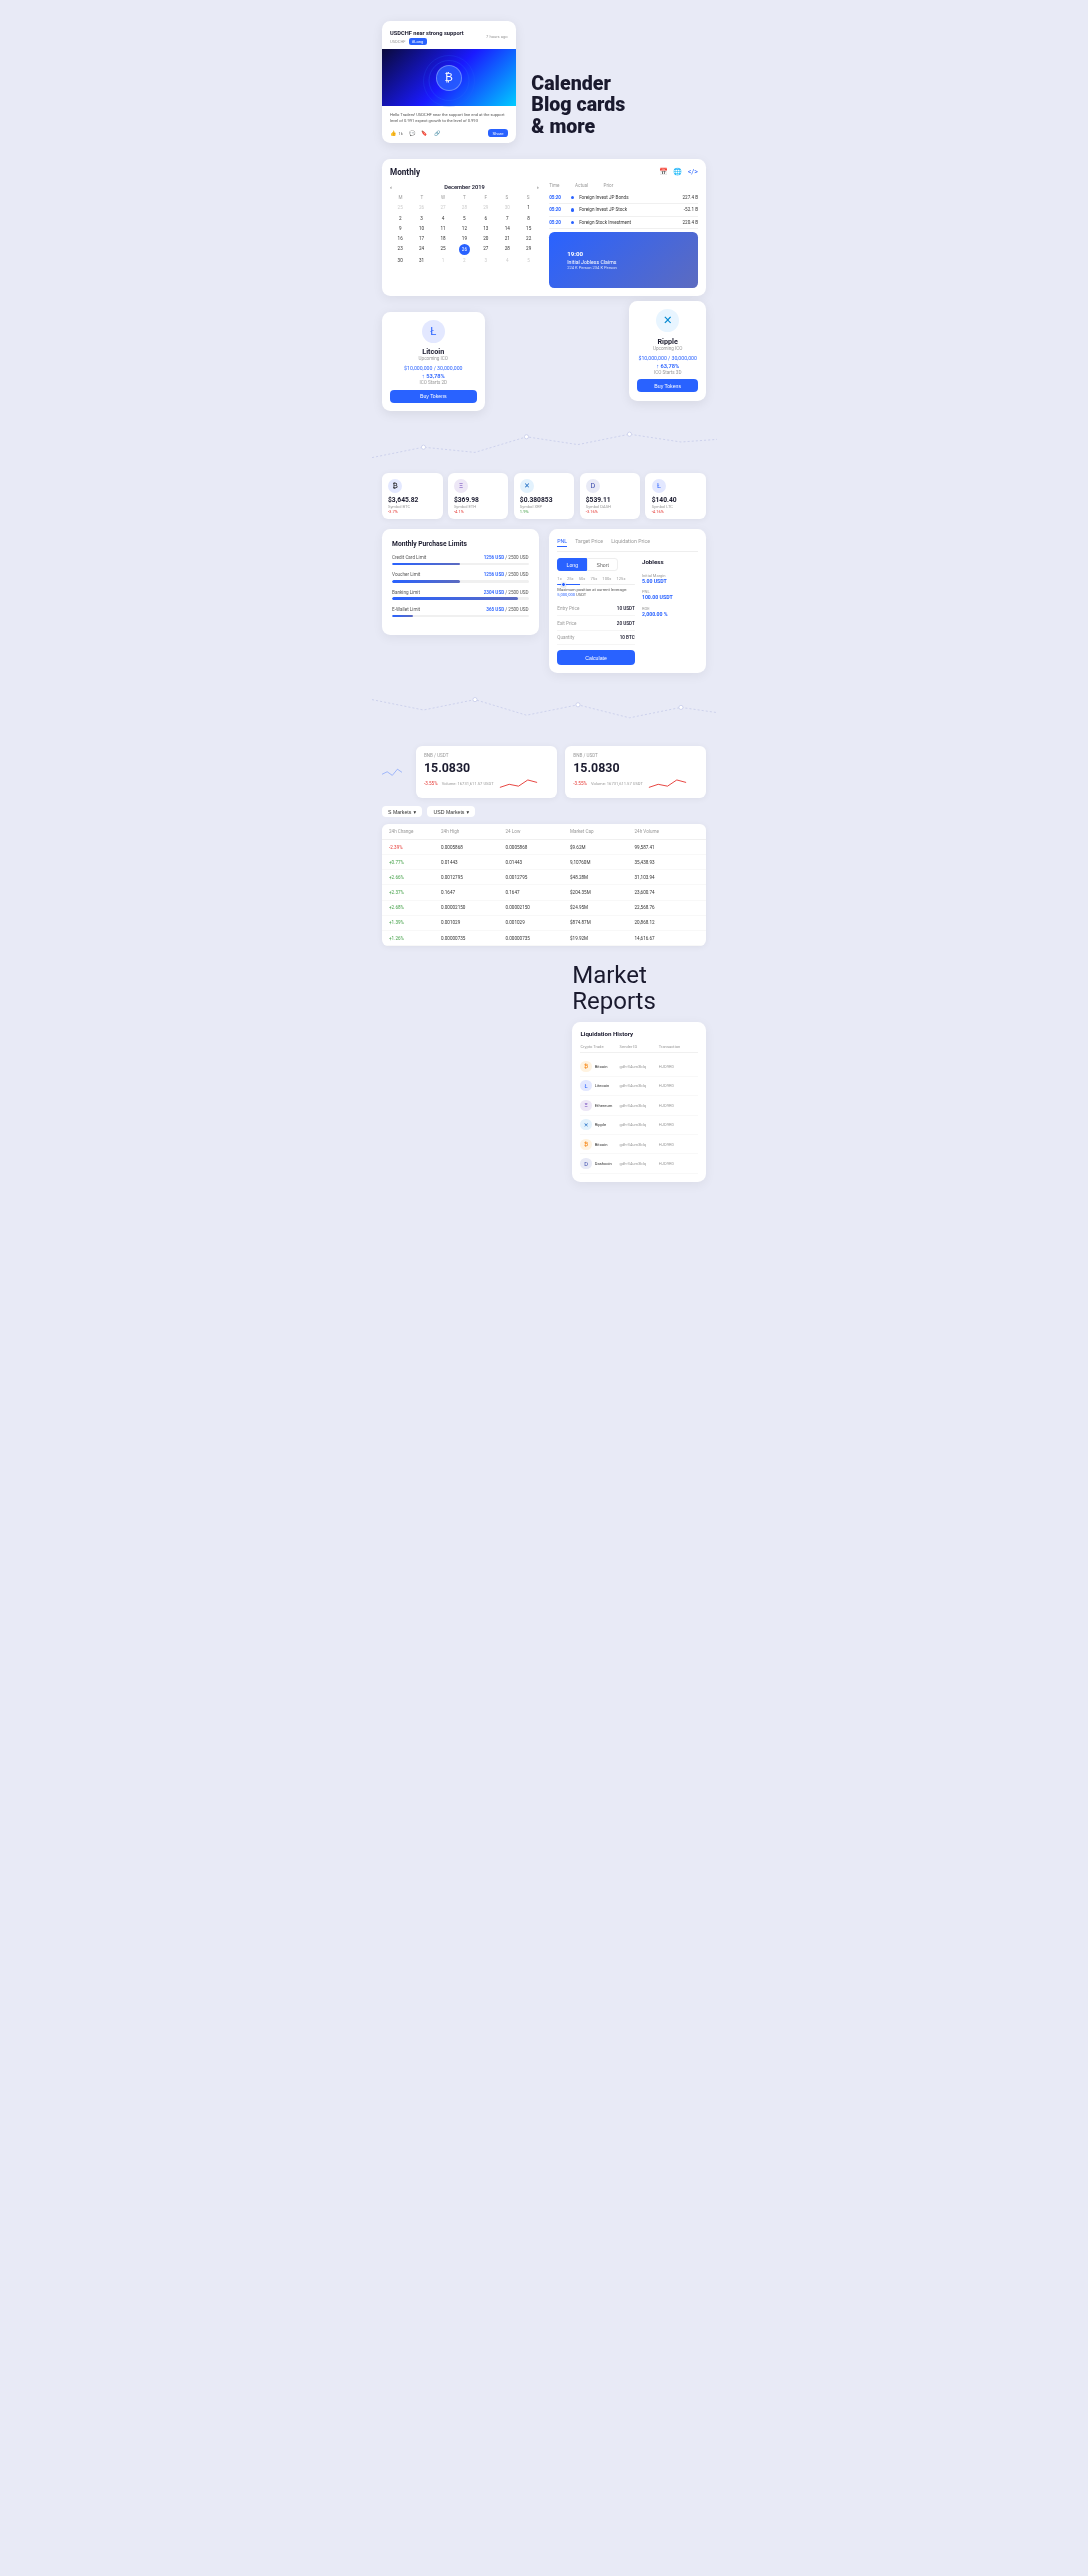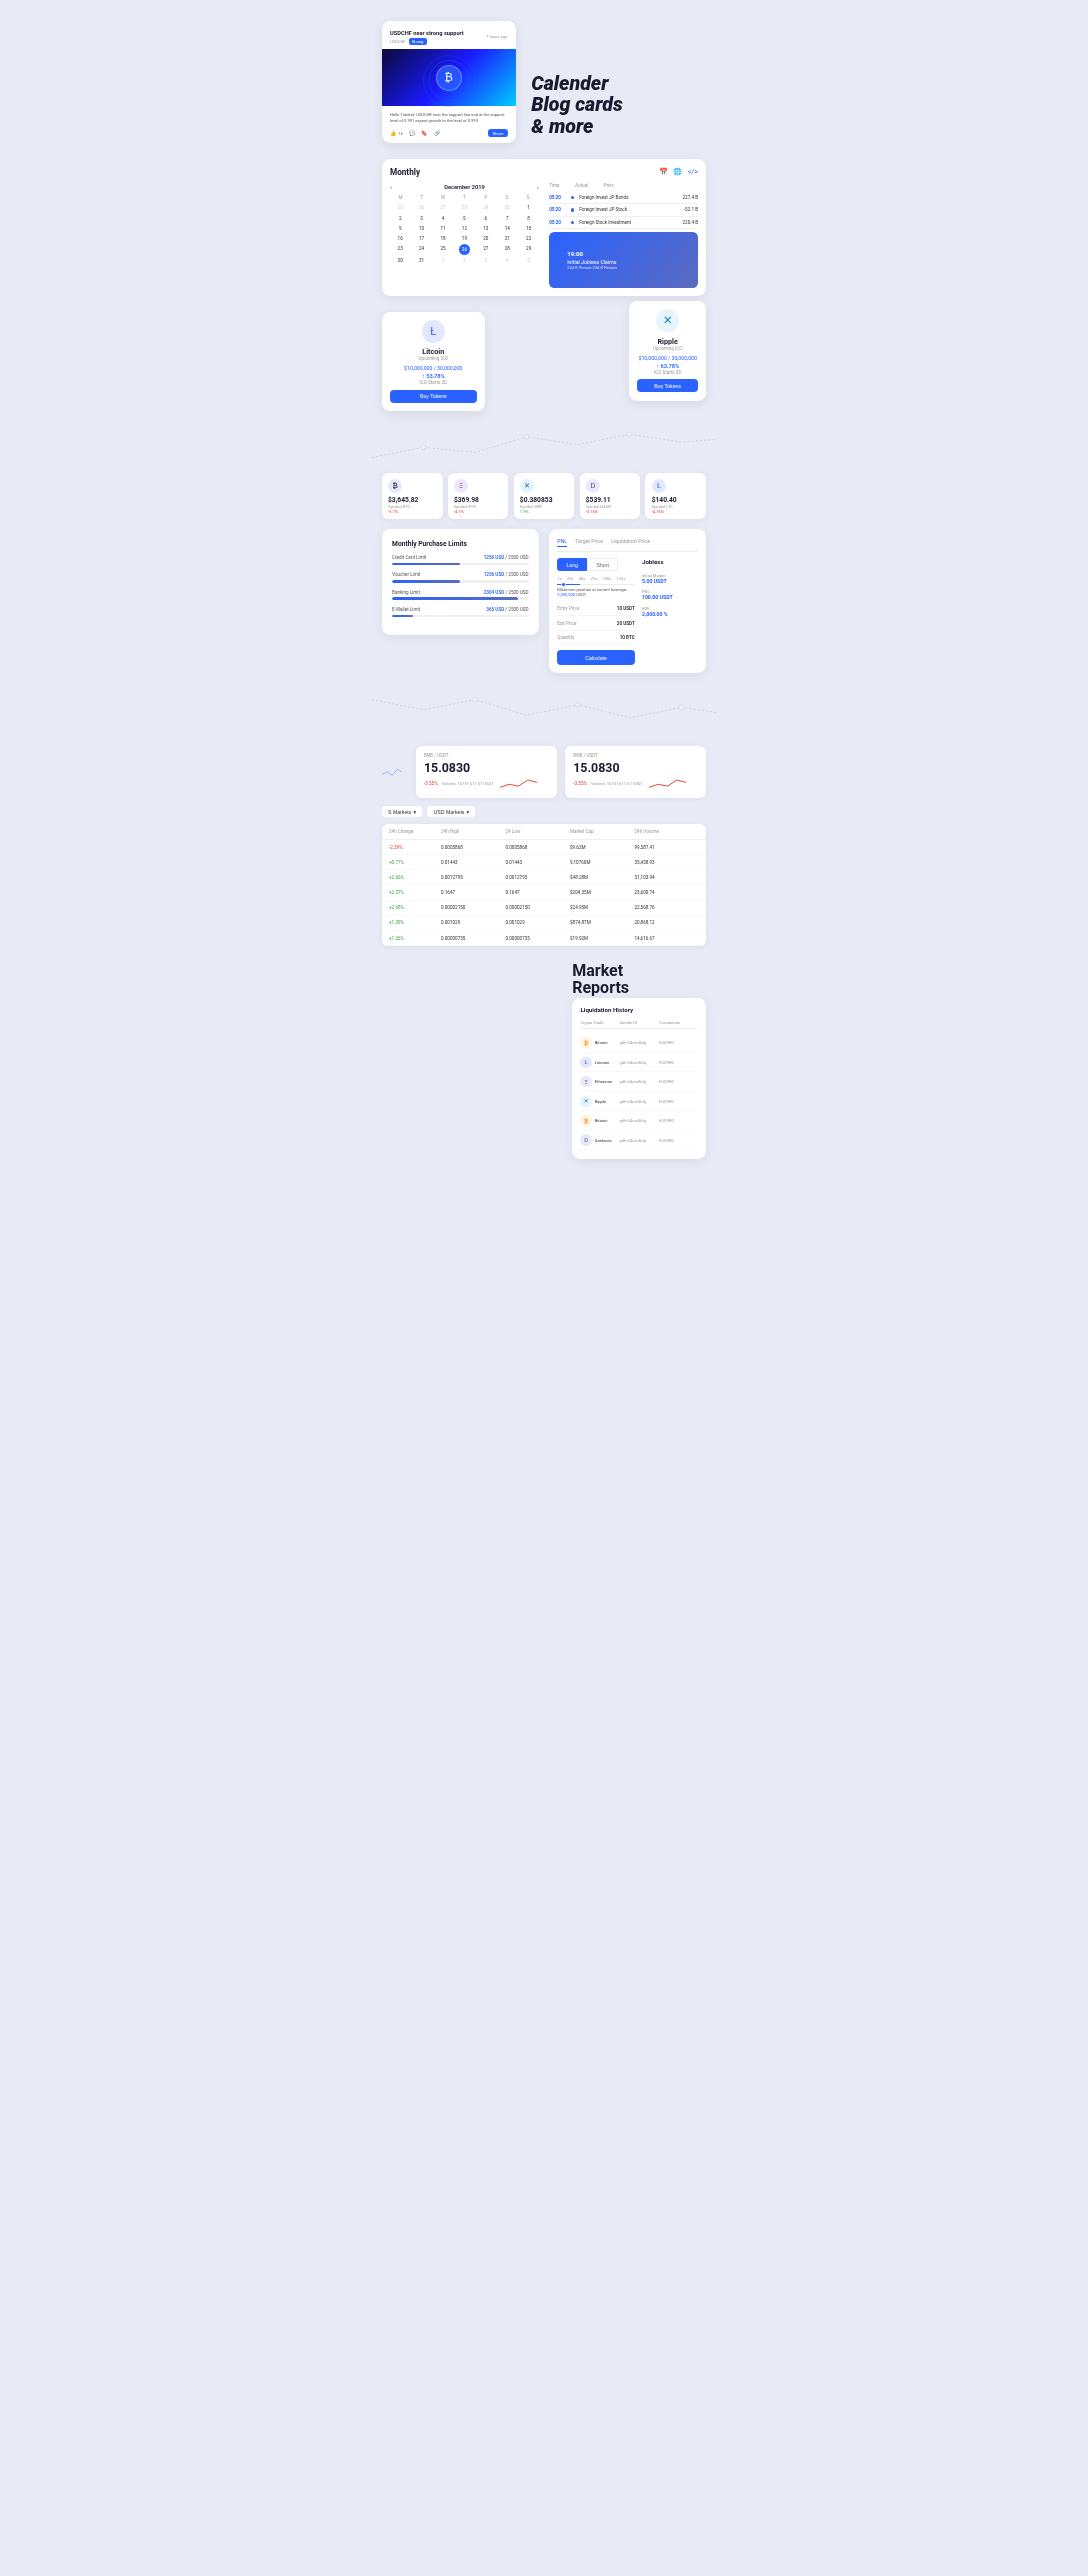--- a/index.html
+++ b/index.html
@@ -92,21 +92,20 @@
       color: #fff;
       border: none;
       border-radius: 3.1px;
       font-size: 4.1px;
       padding: 1.5px 4.1px;
       cursor: pointer;
     }
 
     .section1-text {
       padding-top: 52px;
-      font-style: italic;
     }
     .section1-text h1 {
       font-size: 19.6px;
       font-weight: 900;
       color: #1a1a2e;
       line-height: 1.1;
     }
 
     
     .section2 {
@@ -556,25 +555,25 @@
     .section5 {
       display: flex;
       gap: 10.3px;
       padding: 10.3px;
     }
     .section5-left { flex: 1; }
     .section5-right {
       width: 134px;
     }
     .market-reports-title {
-      font-size: 16px;
-      font-weight: 700;
+      font-size: 24px;
+      font-weight: 400;
       color: #1a1a2e;
       line-height: 1.1;
-      margin-bottom: 1px;
+      margin-bottom: 7px;
     }
     .transactions-card {
       background: #fff;
       border-radius: 8.2px;
       padding: 8.2px;
       box-shadow: 0 2.1px 10.3px rgba(0,0,0,0.06);
     }
     .transactions-title {
       font-size: 6.2px;
       font-weight: 700;

